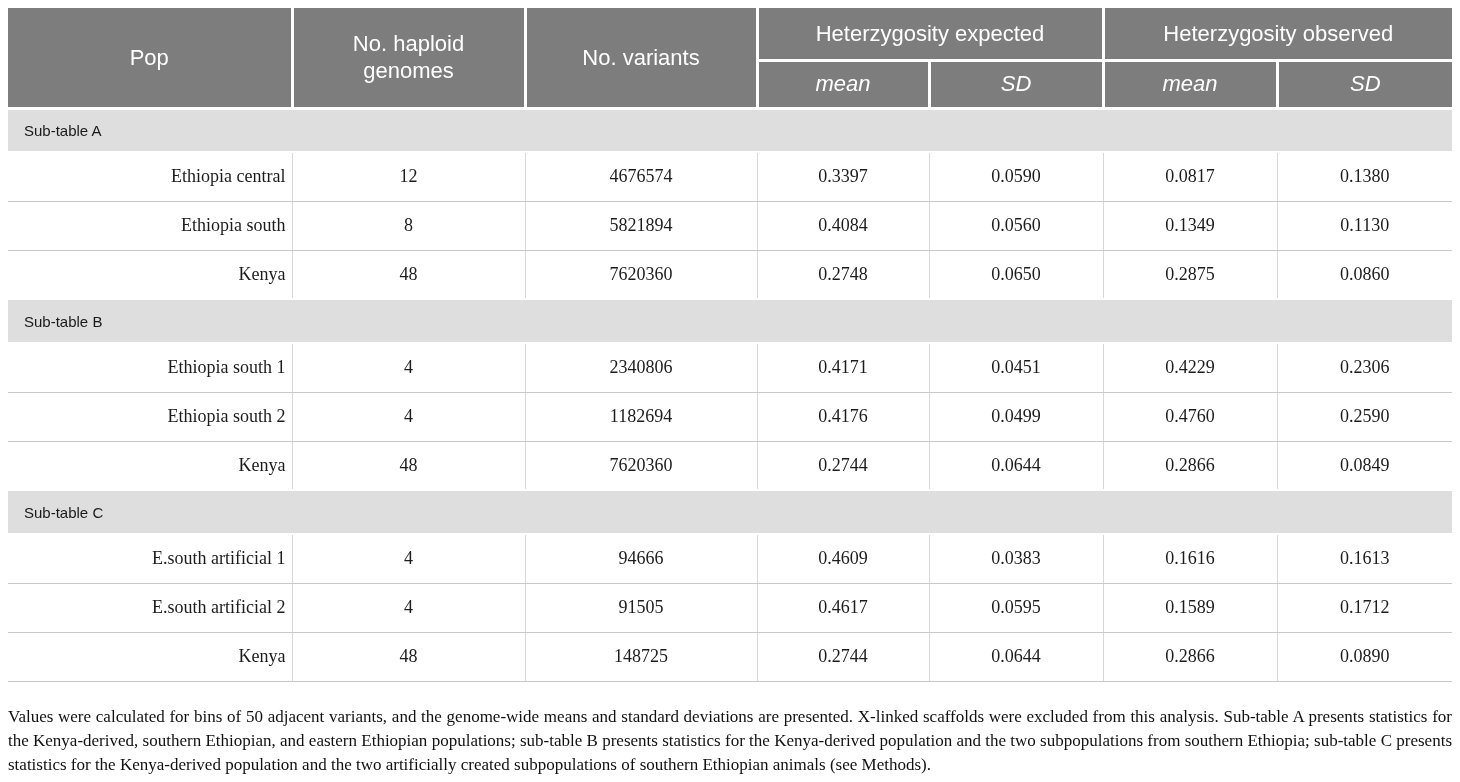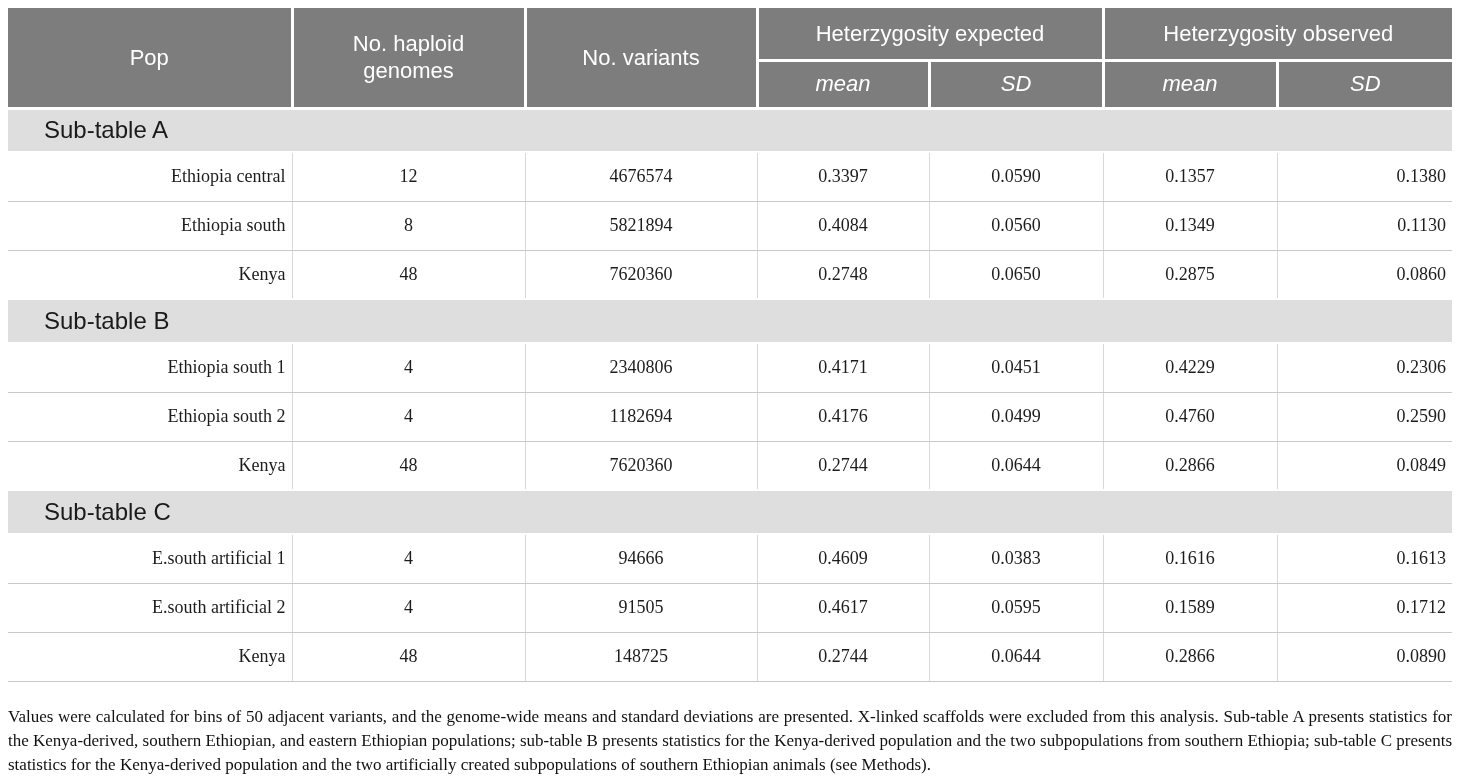--- a/index.html
+++ b/index.html
@@ -34,23 +34,23 @@
   thead th.no-right { border-right: none; }
   thead tr.h-top th { height: 52px; }
   thead tr.h-sub th { height: 48px; font-style: italic; }
   thead th.wrap { padding: 4px 32px; }
 
   
   tr.section td {
     background: #dedede;
     color: #1a1a1a;
     font-family: "Liberation Sans", sans-serif;
-    font-size: 24px;
+    font-size: 15px;
     text-align: left;
-    padding: 0 0 0 36px;
+    padding: 0 0 0 16px;
     height: 44px;
     border-top: 2px solid #ffffff;
     border-bottom: 2px solid #ffffff;
   }
 
   
   tr.data td {
     background: #ffffff;
     color: #1c1c1c;
     font-family: "Liberation Serif", serif;
@@ -59,21 +59,21 @@
     vertical-align: middle;
     height: 49px;
     border-bottom: 1px solid #c9c9c9;
     border-right: 1px solid #d8d8d8;
     padding: 0 6px;
   }
   tr.data td.pop {
     text-align: right;
     padding-left: 20px;
   }
-  tr.data td.no-right { border-right: none; text-align: right; }
+  tr.data td.no-right { border-right: none; }
 
   
   .caption {
     width: 1444px;
     margin: 23px 0 0 0;
     font-family: "Liberation Serif", serif;
     font-size: 17px;
     line-height: 1.42;
     color: #111111;
     text-align: justify;
@@ -112,21 +112,21 @@
 
       <tr class="section">
         <td colspan="7">Sub-table A</td>
       </tr>
       <tr class="data">
         <td class="pop">Ethiopia central</td>
         <td>12</td>
         <td>4676574</td>
         <td>0.3397</td>
         <td>0.0590</td>
-        <td>0.1357</td>
+        <td>0.0817</td>
         <td class="no-right">0.1380</td>
       </tr>
       <tr class="data">
         <td class="pop">Ethiopia south</td>
         <td>8</td>
         <td>5821894</td>
         <td>0.4084</td>
         <td>0.0560</td>
         <td>0.1349</td>
         <td class="no-right">0.1130</td>

